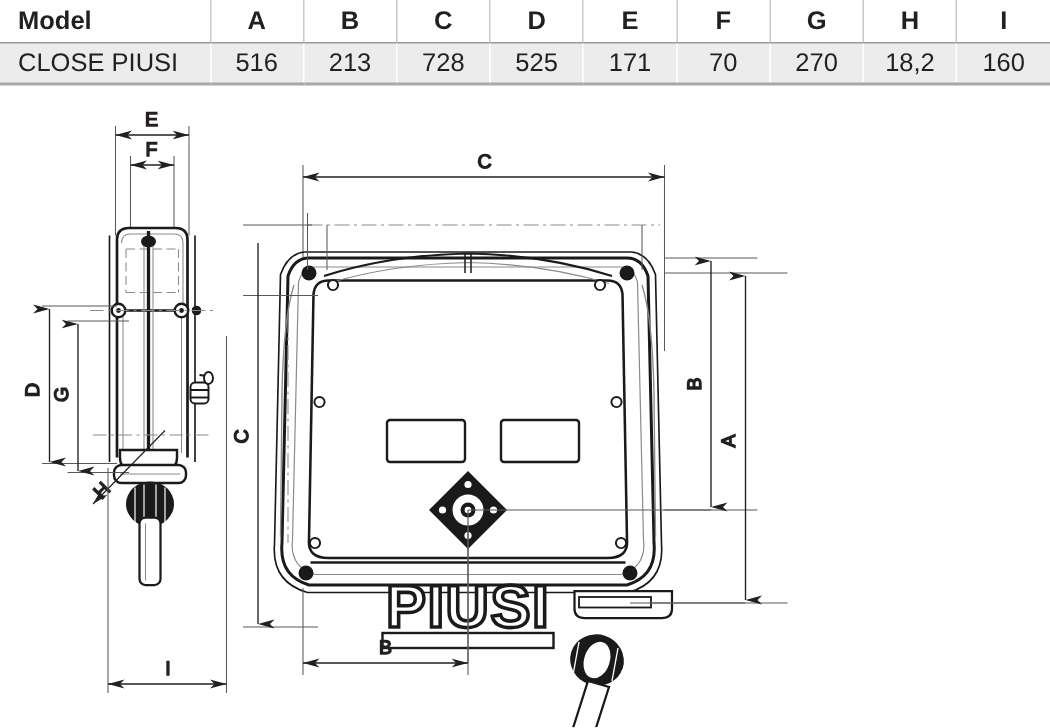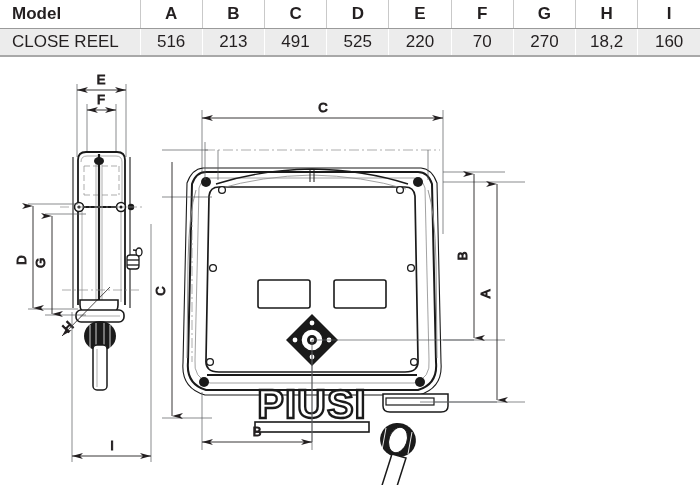--- a/index.html
+++ b/index.html
@@ -83,26 +83,26 @@
         <th>D</th>
         <th>E</th>
         <th>F</th>
         <th>G</th>
         <th>H</th>
         <th>I</th>
       </tr>
     </thead>
     <tbody>
       <tr>
-        <td class="model-col">CLOSE REEL</td>
+        <td class="model-col">CLOSE PIUSI</td>
         <td>516</td>
         <td>213</td>
-        <td>491</td>
+        <td>728</td>
         <td>525</td>
-        <td>220</td>
+        <td>171</td>
         <td>70</td>
         <td>270</td>
         <td>18,2</td>
         <td>160</td>
       </tr>
     </tbody>
   </table>
 
   <svg class="drawing-svg" viewBox="0 0 700 423">
     <defs>

